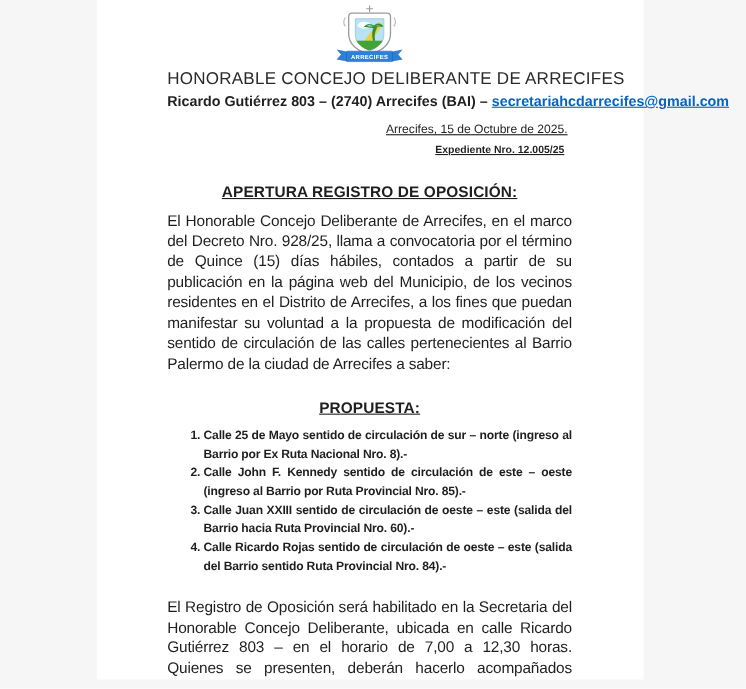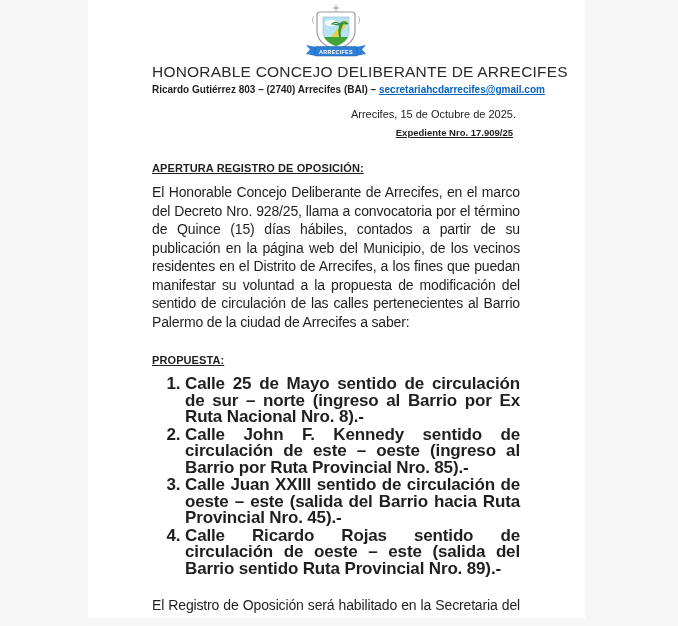--- a/index.html
+++ b/index.html
@@ -34,65 +34,67 @@
     margin-top: 5px;
     text-align: center;
     font-size: 15.5px;
     letter-spacing: 0.2px;
     color: #2a2a2a;
     white-space: nowrap;
   }
   .address-line {
     margin-top: 3px;
     text-align: center;
-    font-size: 10px;
+    font-size: 13px;
     font-weight: 700;
     color: #1f1f1f;
     white-space: nowrap;
   }
   .address-line a {
     color: #0563c1;
     text-decoration: underline;
     font-weight: 700;
   }
   .dateline {
     margin-top: 13px;
     text-align: right;
     font-size: 11px;
     padding-right: 4px;
+    text-decoration: underline;
   }
   .expediente {
     margin-top: 7px;
     text-align: right;
     font-size: 9.5px;
     font-weight: 700;
     text-decoration: underline;
     padding-right: 7px;
   }
   .section-heading {
     margin-top: 24px;
-    font-size: 11px;
+    text-align: center;
+    font-size: 14px;
     font-weight: 700;
     text-decoration: underline;
     letter-spacing: 0.1px;
   }
   .body-par {
     margin: 9px 0 0 0;
     font-size: 14px;
     line-height: 18.5px;
     text-align: justify;
     letter-spacing: -0.15px;
   }
   .proposal-heading {
     margin-top: 23px;
   }
   ol.proposal-list {
     margin: 10px 0 0 0;
     padding-left: 33px;
-    font-size: 17px;
+    font-size: 11px;
     font-weight: 700;
     line-height: 16.5px;
     letter-spacing: -0.15px;
   }
   ol.proposal-list li {
     text-align: justify;
     margin-bottom: 1px;
   }
   .closing-par {
     margin-top: 19px;
@@ -135,31 +137,31 @@
     </div>
 
     <div class="doc-title">HONORABLE CONCEJO DELIBERANTE DE ARRECIFES</div>
 
     <div class="address-line">
       <span>Ricardo Gutiérrez 803 – (2740) Arrecifes (BAI) – </span><a href="#">secretariahcdarrecifes@gmail.com</a>
     </div>
 
     <div class="dateline">Arrecifes, 15 de Octubre de 2025.</div>
 
-    <div class="expediente">Expediente Nro. 17.909/25</div>
+    <div class="expediente">Expediente Nro. 12.005/25</div>
 
     <div class="section-heading">APERTURA REGISTRO DE OPOSICIÓN:</div>
 
     <p class="body-par">El Honorable Concejo Deliberante de Arrecifes, en el marco del Decreto Nro. 928/25, llama a convocatoria por el término de Quince (15) días hábiles, contados a partir de su publicación en la página web del Municipio, de los vecinos residentes en el Distrito de Arrecifes, a los fines que puedan manifestar su voluntad a la propuesta de modificación del sentido de circulación de las calles pertenecientes al Barrio Palermo de la ciudad de Arrecifes a saber:</p>
 
     <div class="section-heading proposal-heading">PROPUESTA:</div>
 
     <ol class="proposal-list">
       <li>Calle 25 de Mayo sentido de circulación de sur – norte (ingreso al Barrio por Ex Ruta Nacional Nro. 8).-</li>
       <li>Calle John F. Kennedy sentido de circulación de este – oeste (ingreso al Barrio por Ruta Provincial Nro. 85).-</li>
-      <li>Calle Juan XXIII sentido de circulación de oeste – este (salida del Barrio hacia Ruta Provincial Nro. 45).-</li>
-      <li>Calle Ricardo Rojas sentido de circulación de oeste – este (salida del Barrio sentido Ruta Provincial Nro. 89).-</li>
+      <li>Calle Juan XXIII sentido de circulación de oeste – este (salida del Barrio hacia Ruta Provincial Nro. 60).-</li>
+      <li>Calle Ricardo Rojas sentido de circulación de oeste – este (salida del Barrio sentido Ruta Provincial Nro. 84).-</li>
     </ol>
 
     <p class="body-par closing-par">El Registro de Oposición será habilitado en la Secretaria del Honorable Concejo Deliberante, ubicada en calle Ricardo Gutiérrez 803 – en el horario de 7,00 a 12,30 horas. Quienes se presenten, deberán hacerlo acompañados indefectiblemente de original y copia de su Documento Nacional de Identidad, a los fines de acreditar su condición de vecinos – residentes en el distrito de Arrecifes.-</p>
 
   </div>
 </div>
 
 </body></html>

